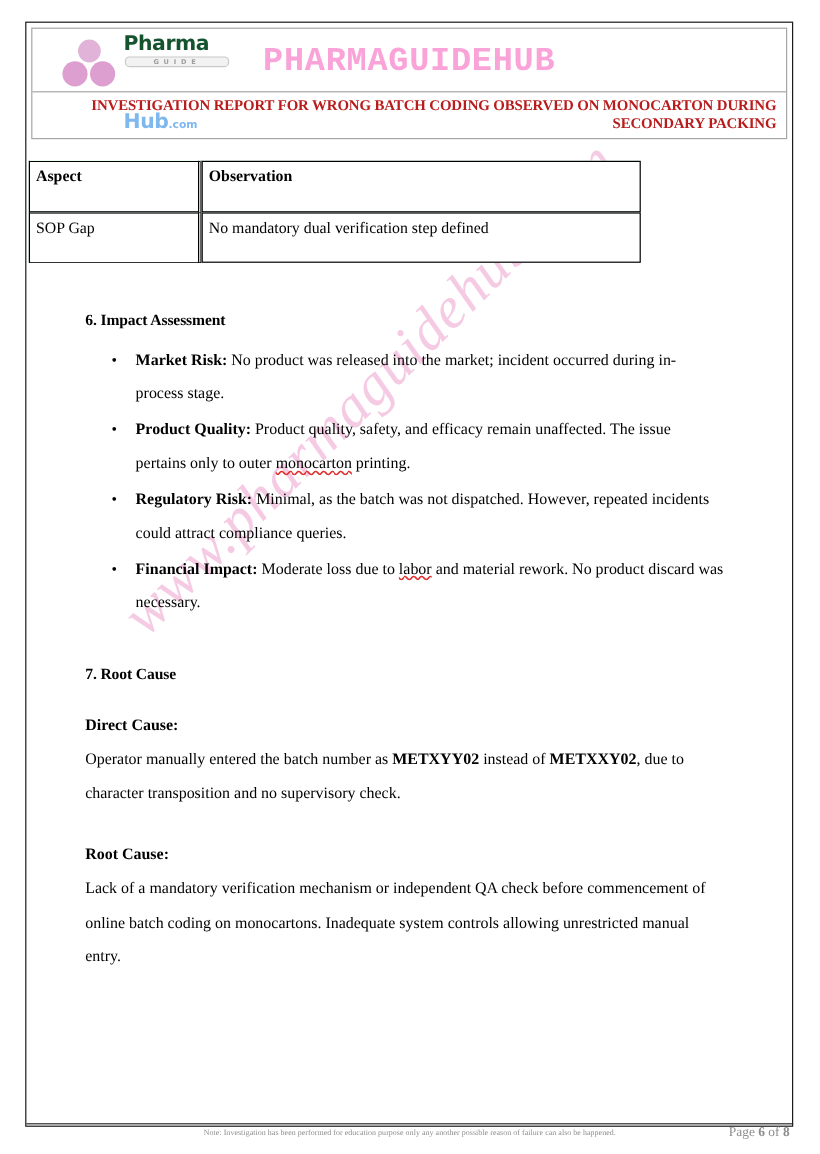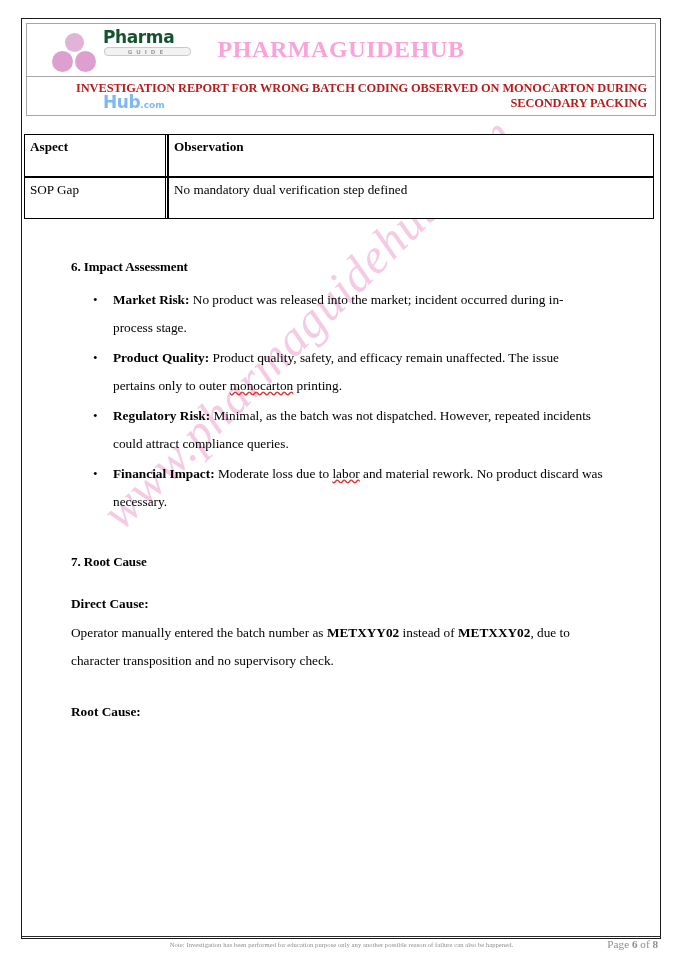--- a/index.html
+++ b/index.html
@@ -137,44 +137,44 @@
     font-size: 9px;
     letter-spacing: 0;
   }
 
   .brand-title {
     position: absolute;
     left: 0;
     right: 0;
     top: 12px;
     text-align: center;
-    font-family: Liberation Serif, serif;
-    font-weight: bold;
-    font-size: 24px;
+    font-family: Liberation Mono, monospace;
+    font-weight: bold;
+    font-size: 28px;
     letter-spacing: 0.6px;
     color: #f9a3d8;
   }
 
   .header-banner {
     padding: 4px 8px 5px 8px;
     text-align: right;
     font-family: "Liberation Serif", serif;
     font-weight: bold;
     font-size: 12.4px;
     line-height: 14.5px;
     color: #b91c1c;
     letter-spacing: -0.1px;
   }
 
   
   .data-table {
     position: absolute;
     left: 24px;
     top: 134px;
-    width: 630px;
+    width: 510px;
     border-collapse: separate;
     border-spacing: 0;
     z-index: 3;
     background: #86efac;
     table-layout: fixed;
   }
   .data-table td {
     border: 1.2px double #000;
     border-width: 1.2px;
     padding: 4px 4px 4px 5px;
@@ -352,19 +352,20 @@
   <div class="section-head">7. Root Cause</div>
 
   <div class="gap-sm"></div>
 
   <div class="sub-head">Direct Cause:</div>
   <p class="para"><span>Operator manually entered the batch number as </span><span class="b">METXYY02</span><span> instead of </span><span class="b">METXXY02</span><span>, due to character transposition and no supervisory check.</span></p>
 
   <div class="gap-md"></div>
 
   <div class="sub-head">Root Cause:</div>
+  <p class="para">Lack of a mandatory verification mechanism or independent QA check before commencement of online batch coding on monocartons. Inadequate system controls allowing unrestricted manual entry.</p>
 </div>
 
 <div class="footer-rule"></div>
 <div class="footer">
   <div class="footer-note">Note: Investigation has been performed for education purpose only any another possible reason of failure can also be happened.</div>
   <div class="footer-page"><span>Page </span><span class="pg-num">6</span><span> of </span><span class="pg-num">8</span></div>
 </div>
 
 </body></html>

